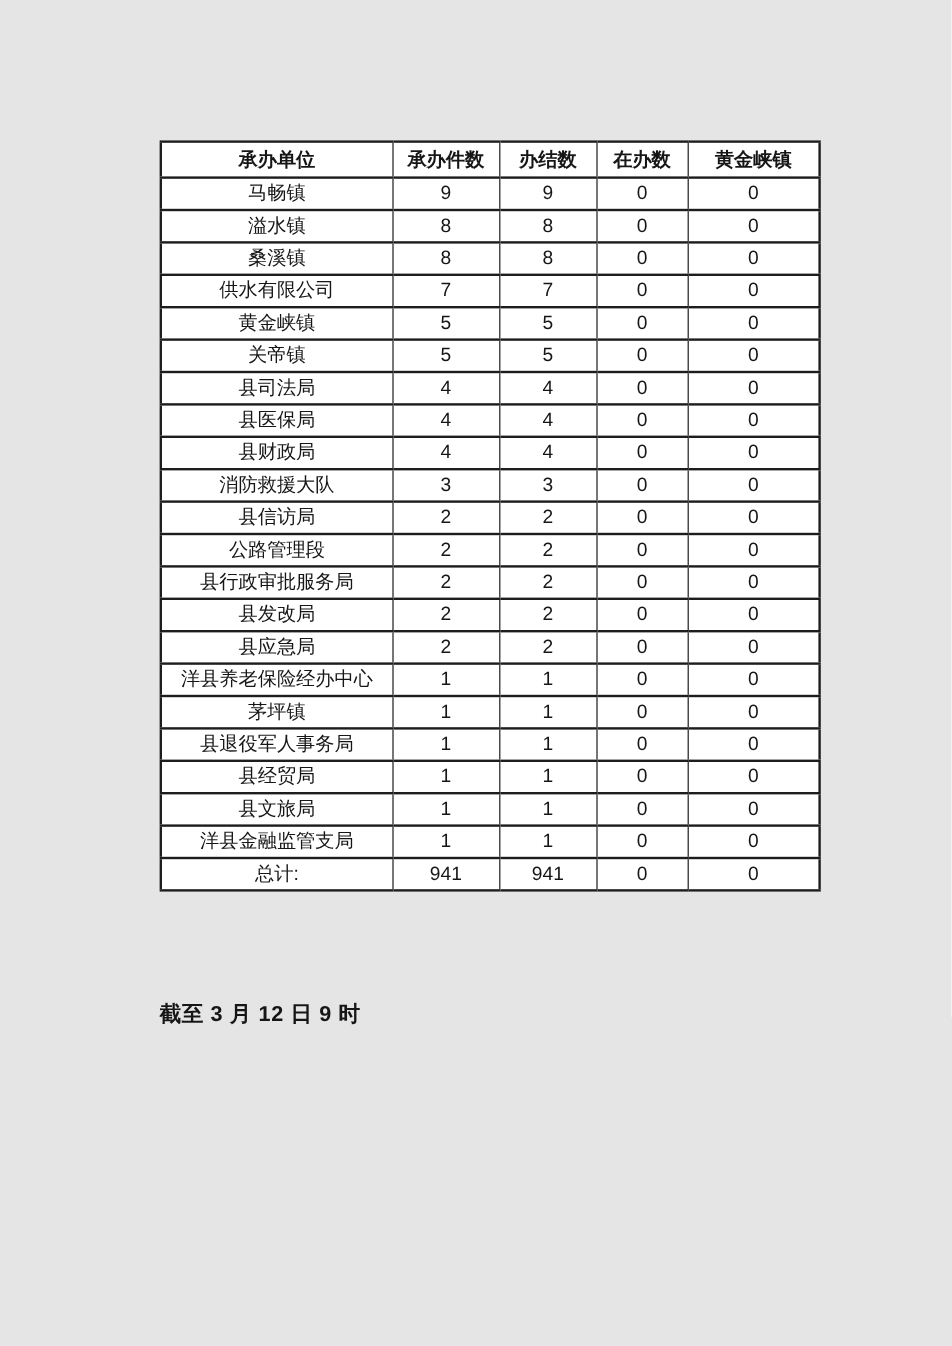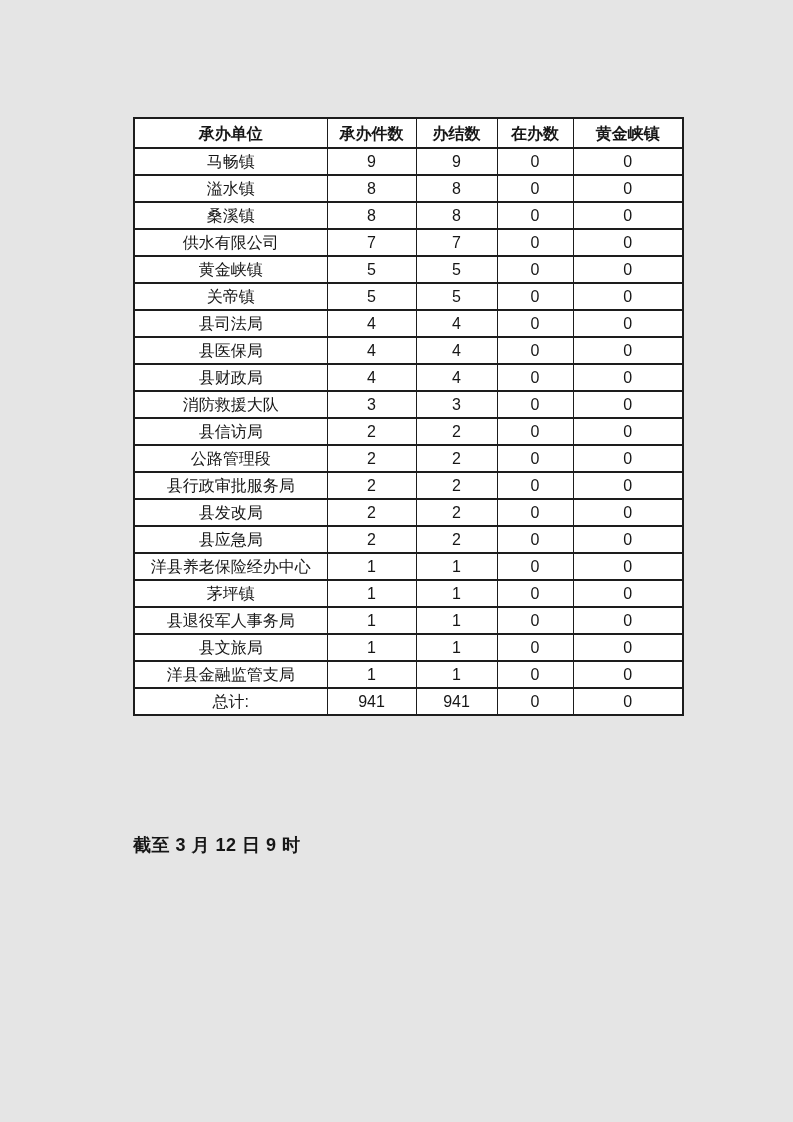--- a/index.html
+++ b/index.html
@@ -201,20 +201,27 @@
           <td>0</td>
         </tr>
         <tr>
           <td>县退役军人事务局</td>
           <td>1</td>
           <td>1</td>
           <td>0</td>
           <td>0</td>
         </tr>
         <tr>
+          <td>县经贸局</td>
+          <td>1</td>
+          <td>1</td>
+          <td>0</td>
+          <td>0</td>
+        </tr>
+        <tr>
           <td>县文旅局</td>
           <td>1</td>
           <td>1</td>
           <td>0</td>
           <td>0</td>
         </tr>
         <tr>
           <td>洋县金融监管支局</td>
           <td>1</td>
           <td>1</td>

